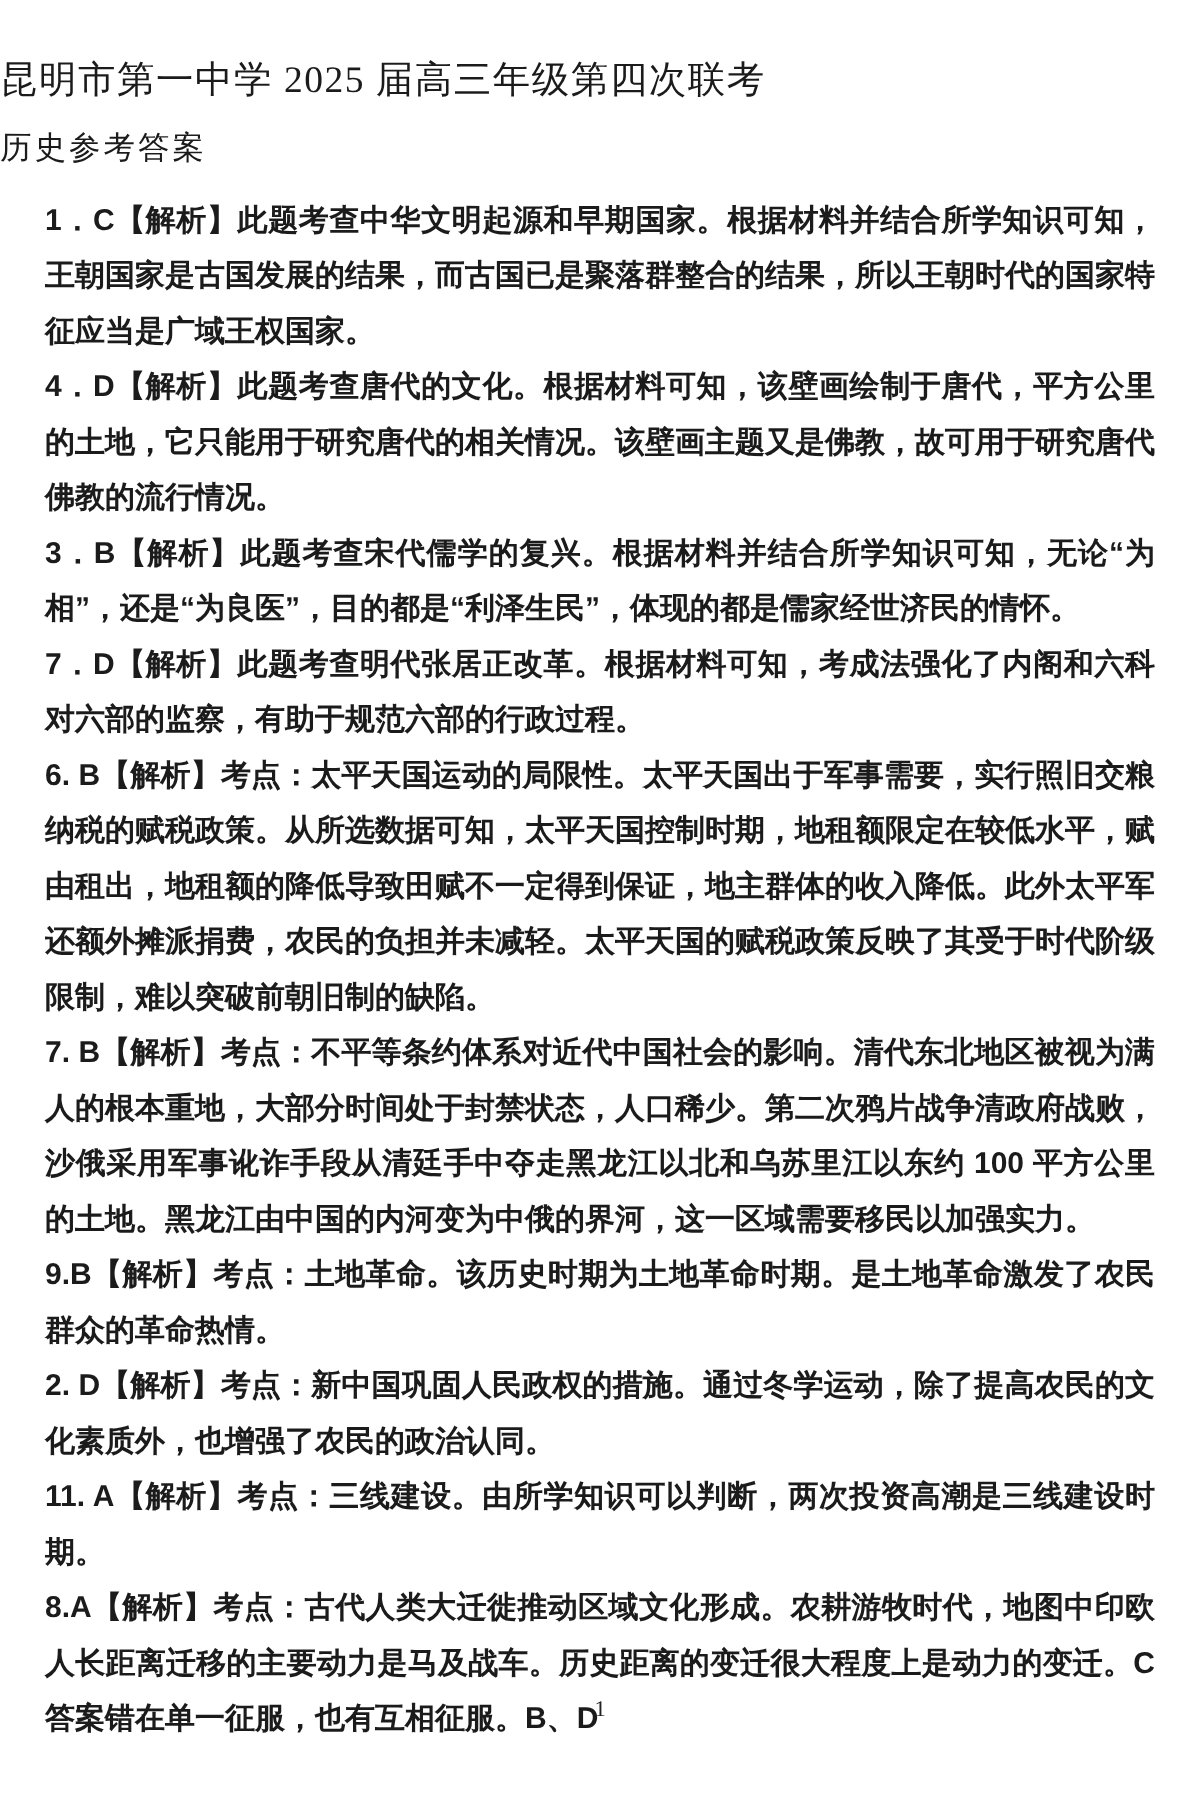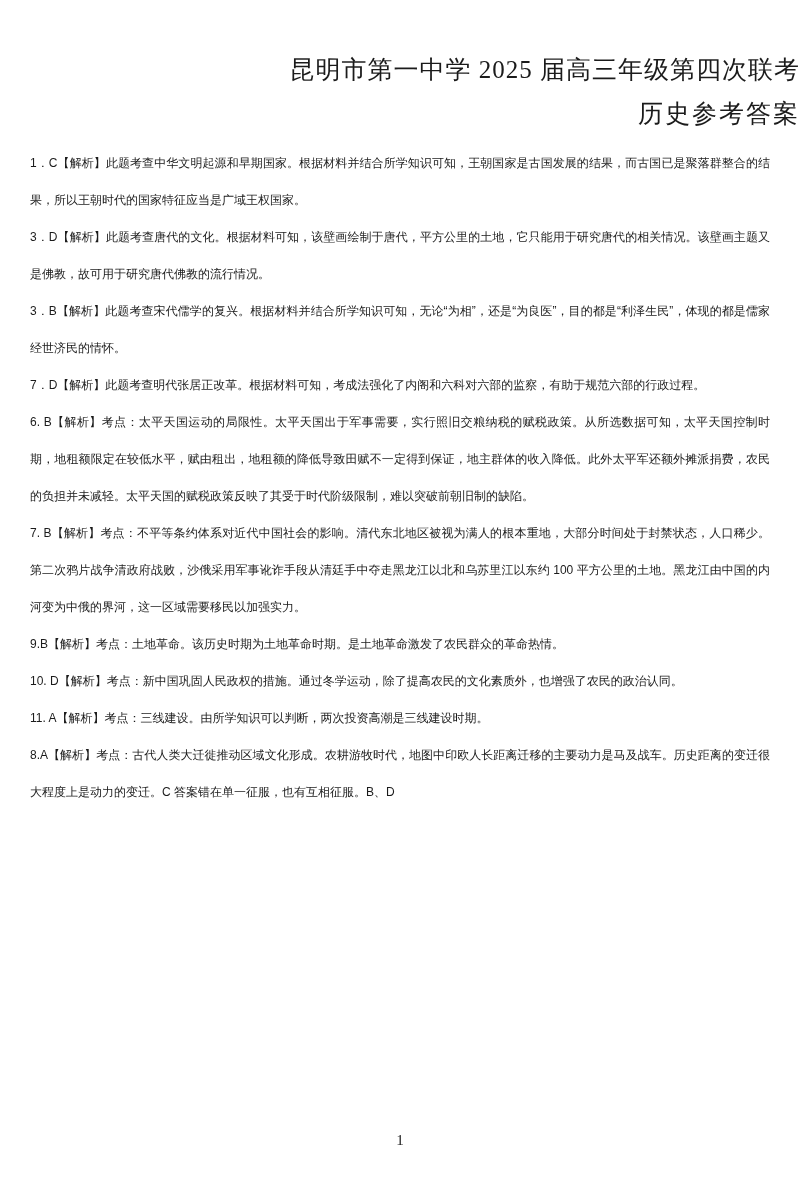--- a/index.html
+++ b/index.html
@@ -10,41 +10,41 @@
   .page {
     position: relative;
     width: 800px;
     height: 1197px;
     margin: 0 auto;
     background: #ffffff;
     color: #1b1b1b;
     overflow: hidden;
   }
   .doc-header {
-    padding-top: 52px;
-    text-align: right;
+    padding-top: 36px;
+    text-align: left;
     font-family: "Liberation Serif", "DejaVu Serif", serif;
     font-weight: 400;
   }
   .doc-title {
     font-size: 25px;
     line-height: 36px;
     letter-spacing: 1px;
   }
   .doc-subtitle {
     margin-top: 8px;
-    font-size: 25px;
+    font-size: 21px;
     line-height: 36px;
     letter-spacing: 2px;
   }
   .answers {
     margin: 13px 30px 0 30px;
     font-family: "Liberation Sans", "DejaVu Sans", sans-serif;
-    font-weight: 400;
-    font-size: 12px;
+    font-weight: 700;
+    font-size: 20px;
     line-height: 37px;
     text-align: justify;
     text-justify: inter-ideograph;
   }
   .answers p {
     margin: 0;
     padding: 0;
   }
   .page-number {
     position: absolute;
@@ -63,26 +63,26 @@
 
 <div class="page">
 
   <div class="doc-header">
     <div class="doc-title">昆明市第一中学 2025 届高三年级第四次联考</div>
     <div class="doc-subtitle">历史参考答案</div>
   </div>
 
   <div class="answers">
     <p><span>1．C</span><span>【解析】</span><span>此题考查中华文明起源和早期国家。根据材料并结合所学知识可知，王朝国家是古国发展的结果，而古国已是聚落群整合的结果，所以王朝时代的国家特征应当是广域王权国家。</span></p>
-    <p><span>3．D</span><span>【解析】</span><span>此题考查唐代的文化。根据材料可知，该壁画绘制于唐代，平方公里的土地，它只能用于研究唐代的相关情况。该壁画主题又是佛教，故可用于研究唐代佛教的流行情况。</span></p>
+    <p><span>4．D</span><span>【解析】</span><span>此题考查唐代的文化。根据材料可知，该壁画绘制于唐代，平方公里的土地，它只能用于研究唐代的相关情况。该壁画主题又是佛教，故可用于研究唐代佛教的流行情况。</span></p>
     <p><span>3．B</span><span>【解析】</span><span>此题考查宋代儒学的复兴。根据材料并结合所学知识可知，无论“为相”，还是“为良医”，目的都是“利泽生民”，体现的都是儒家经世济民的情怀。</span></p>
     <p><span>7．D</span><span>【解析】</span><span>此题考查明代张居正改革。根据材料可知，考成法强化了内阁和六科对六部的监察，有助于规范六部的行政过程。</span></p>
     <p><span>6. B</span><span>【解析】</span><span>考点：太平天国运动的局限性。太平天国出于军事需要，实行照旧交粮纳税的赋税政策。从所选数据可知，太平天国控制时期，地租额限定在较低水平，赋由租出，地租额的降低导致田赋不一定得到保证，地主群体的收入降低。此外太平军还额外摊派捐费，农民的负担并未减轻。太平天国的赋税政策反映了其受于时代阶级限制，难以突破前朝旧制的缺陷。</span></p>
     <p><span>7. B</span><span>【解析】</span><span>考点：不平等条约体系对近代中国社会的影响。清代东北地区被视为满人的根本重地，大部分时间处于封禁状态，人口稀少。第二次鸦片战争清政府战败，沙俄采用军事讹诈手段从清廷手中夺走黑龙江以北和乌苏里江以东约 100 平方公里的土地。黑龙江由中国的内河变为中俄的界河，这一区域需要移民以加强实力。</span></p>
     <p><span>9.B</span><span>【解析】</span><span>考点：土地革命。该历史时期为土地革命时期。是土地革命激发了农民群众的革命热情。</span></p>
-    <p><span>10. D</span><span>【解析】</span><span>考点：新中国巩固人民政权的措施。通过冬学运动，除了提高农民的文化素质外，也增强了农民的政治认同。</span></p>
+    <p><span>2. D</span><span>【解析】</span><span>考点：新中国巩固人民政权的措施。通过冬学运动，除了提高农民的文化素质外，也增强了农民的政治认同。</span></p>
     <p><span>11. A</span><span>【解析】</span><span>考点：三线建设。由所学知识可以判断，两次投资高潮是三线建设时期。</span></p>
     <p><span>8.A</span><span>【解析】</span><span>考点：古代人类大迁徙推动区域文化形成。农耕游牧时代，地图中印欧人长距离迁移的主要动力是马及战车。历史距离的变迁很大程度上是动力的变迁。C 答案错在单一征服，也有互相征服。B、D</span></p>
   </div>
 
   <div class="page-number">1</div>
 
 </div>
 
 </body></html>

